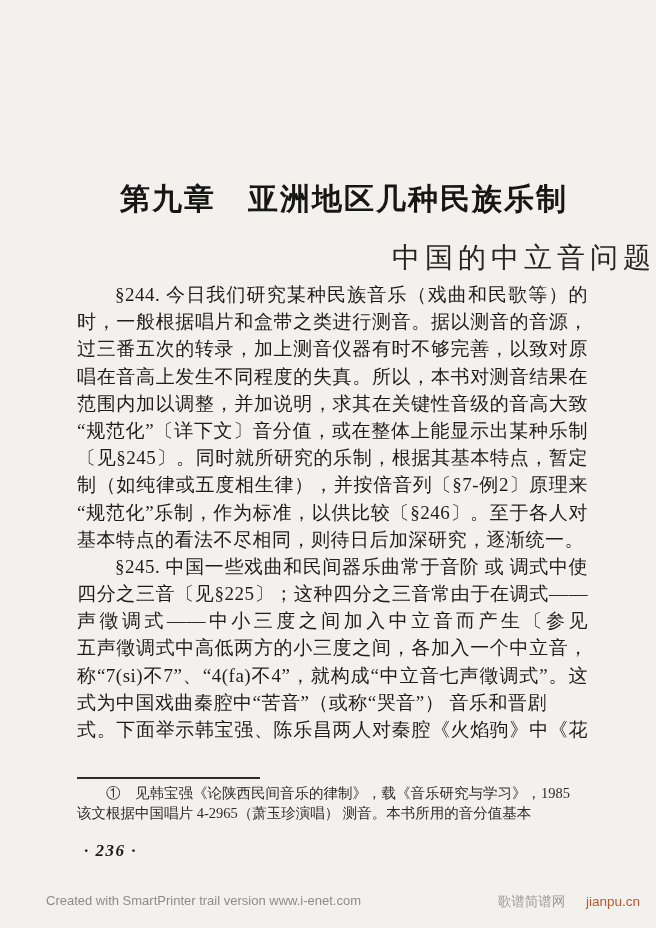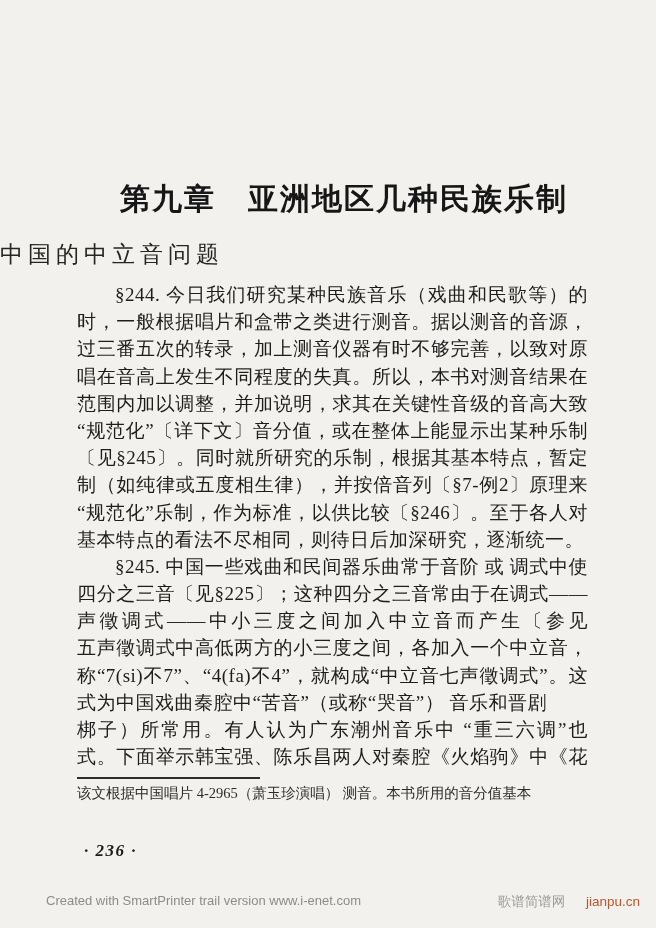--- a/index.html
+++ b/index.html
@@ -13,22 +13,22 @@
   }
   .chapter-title {
     position: absolute; top: 163px; left: 0; width: 100%;
     margin: 16px; text-align: center;
     font-family: "Liberation Sans", "DejaVu Sans", sans-serif;
     font-weight: bold; font-size: 30px; letter-spacing: 2px;
     color: #161616;
   }
   .section-title {
     position: absolute; top: 239px; left: 0; width: 100%;
-    margin: 0; text-align: left;
-    font-weight: normal; font-size: 23px; letter-spacing: 5px;
+    margin: 0; text-align: right;
+    font-weight: normal; font-size: 28px; letter-spacing: 5px;
     color: #26261f;
   }
   .body-text {
     position: absolute; left: 77px; top: 281px; width: 511px;
     font-size: 19px;
   }
   .bline {
     height: 27.2px; line-height: 27.2px;
     letter-spacing: 0.5px;
     overflow: hidden;
@@ -80,27 +80,27 @@
     <div class="bline j">〔见§245〕。同时就所研究的乐制，根据其基本特点，暂定某种律</div>
     <div class="bline j">制（如纯律或五度相生律），并按倍音列〔§7-例2〕原理来制定一种</div>
     <div class="bline j">“规范化”乐制，作为标准，以供比较〔§246〕。至于各人对乐制的</div>
     <div class="bline">基本特点的看法不尽相同，则待日后加深研究，逐渐统一。</div>
     <div class="bline indent j">§245. 中国一些戏曲和民间器乐曲常于音阶 或 调式中使用</div>
     <div class="bline j">四分之三音〔见§225〕；这种四分之三音常由于在调式——例如五</div>
     <div class="bline j">声徵调式——中小三度之间加入中立音而产生〔参见§224〕。在</div>
     <div class="bline j">五声徵调式中高低两方的小三度之间，各加入一个中立音，——俗</div>
     <div class="bline j">称“7(si)不7”、“4(fa)不4”，就构成“中立音七声徵调式”。这种调</div>
     <div class="bline">式为中国戏曲秦腔中“苦音”（或称“哭音”） 音乐和晋剧</div>
-    <div class="bline j">梆子）所常用。有人认为广东潮州音乐中 “重三六调”也</div>
     <div class="bline j">式。下面举示韩宝强、陈乐昌两人对秦腔《火焰驹》中《花</div>
   </div>
 
 <div class="fnrule"></div>
 
 <div class="footnote">
+    <div class="fline indent-sm">①　见韩宝强《论陕西民间音乐的律制》，载《音乐研究与学习》，1985</div>
     <div class="fline">该文根据中国唱片 4-2965（萧玉珍演唱） 测音。本书所用的音分值基本</div>
   </div>
 
 <div class="pageno">· 236 ·</div>
 
 <div class="footer-left">Created with SmartPrinter trail version www.i-enet.com</div>
 
 <div class="footer-right">
   <span>歌谱简谱网</span>
   <span class="domain">jianpu.cn</span>

